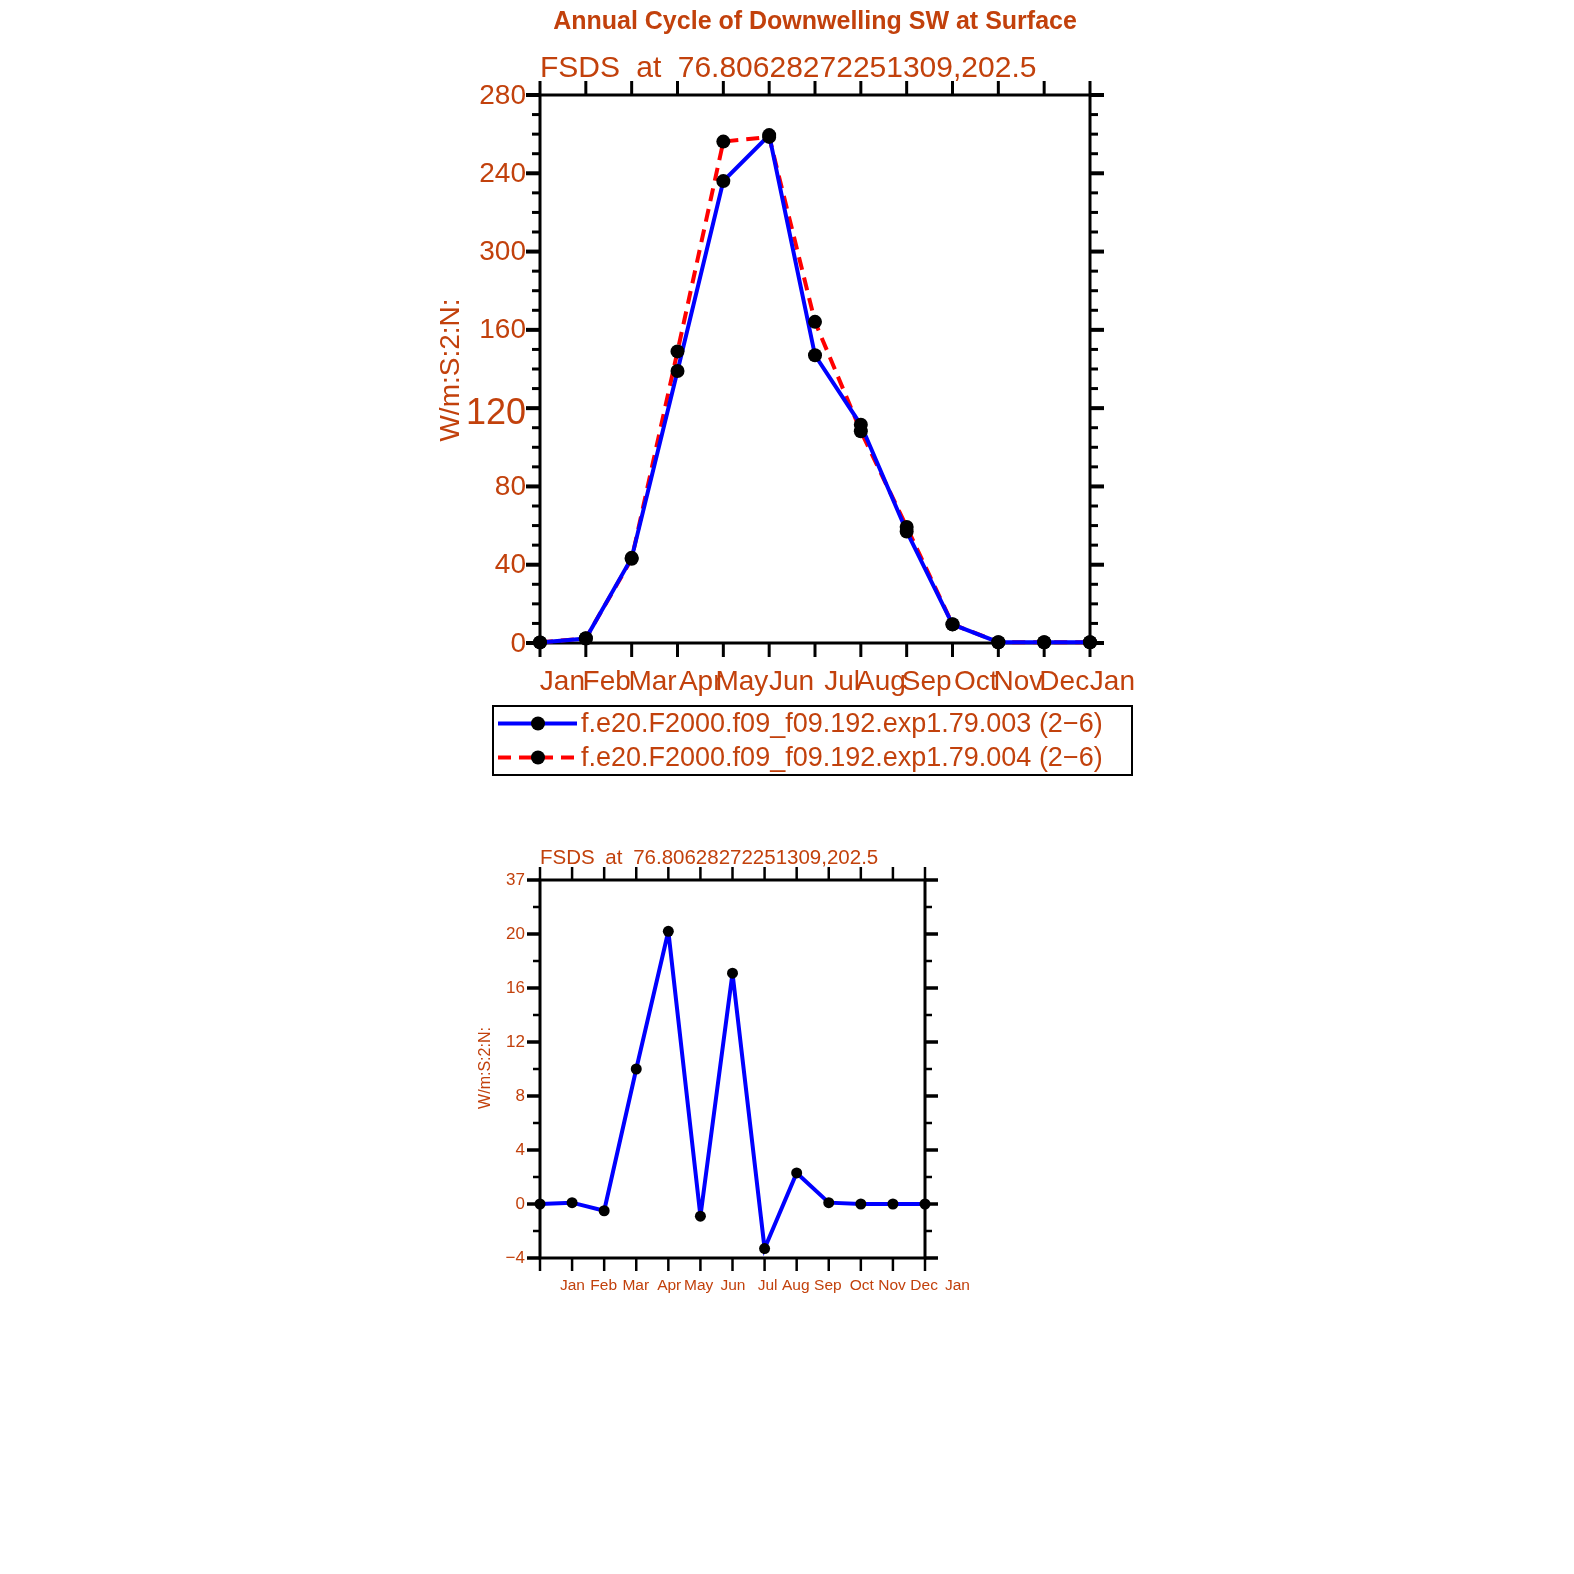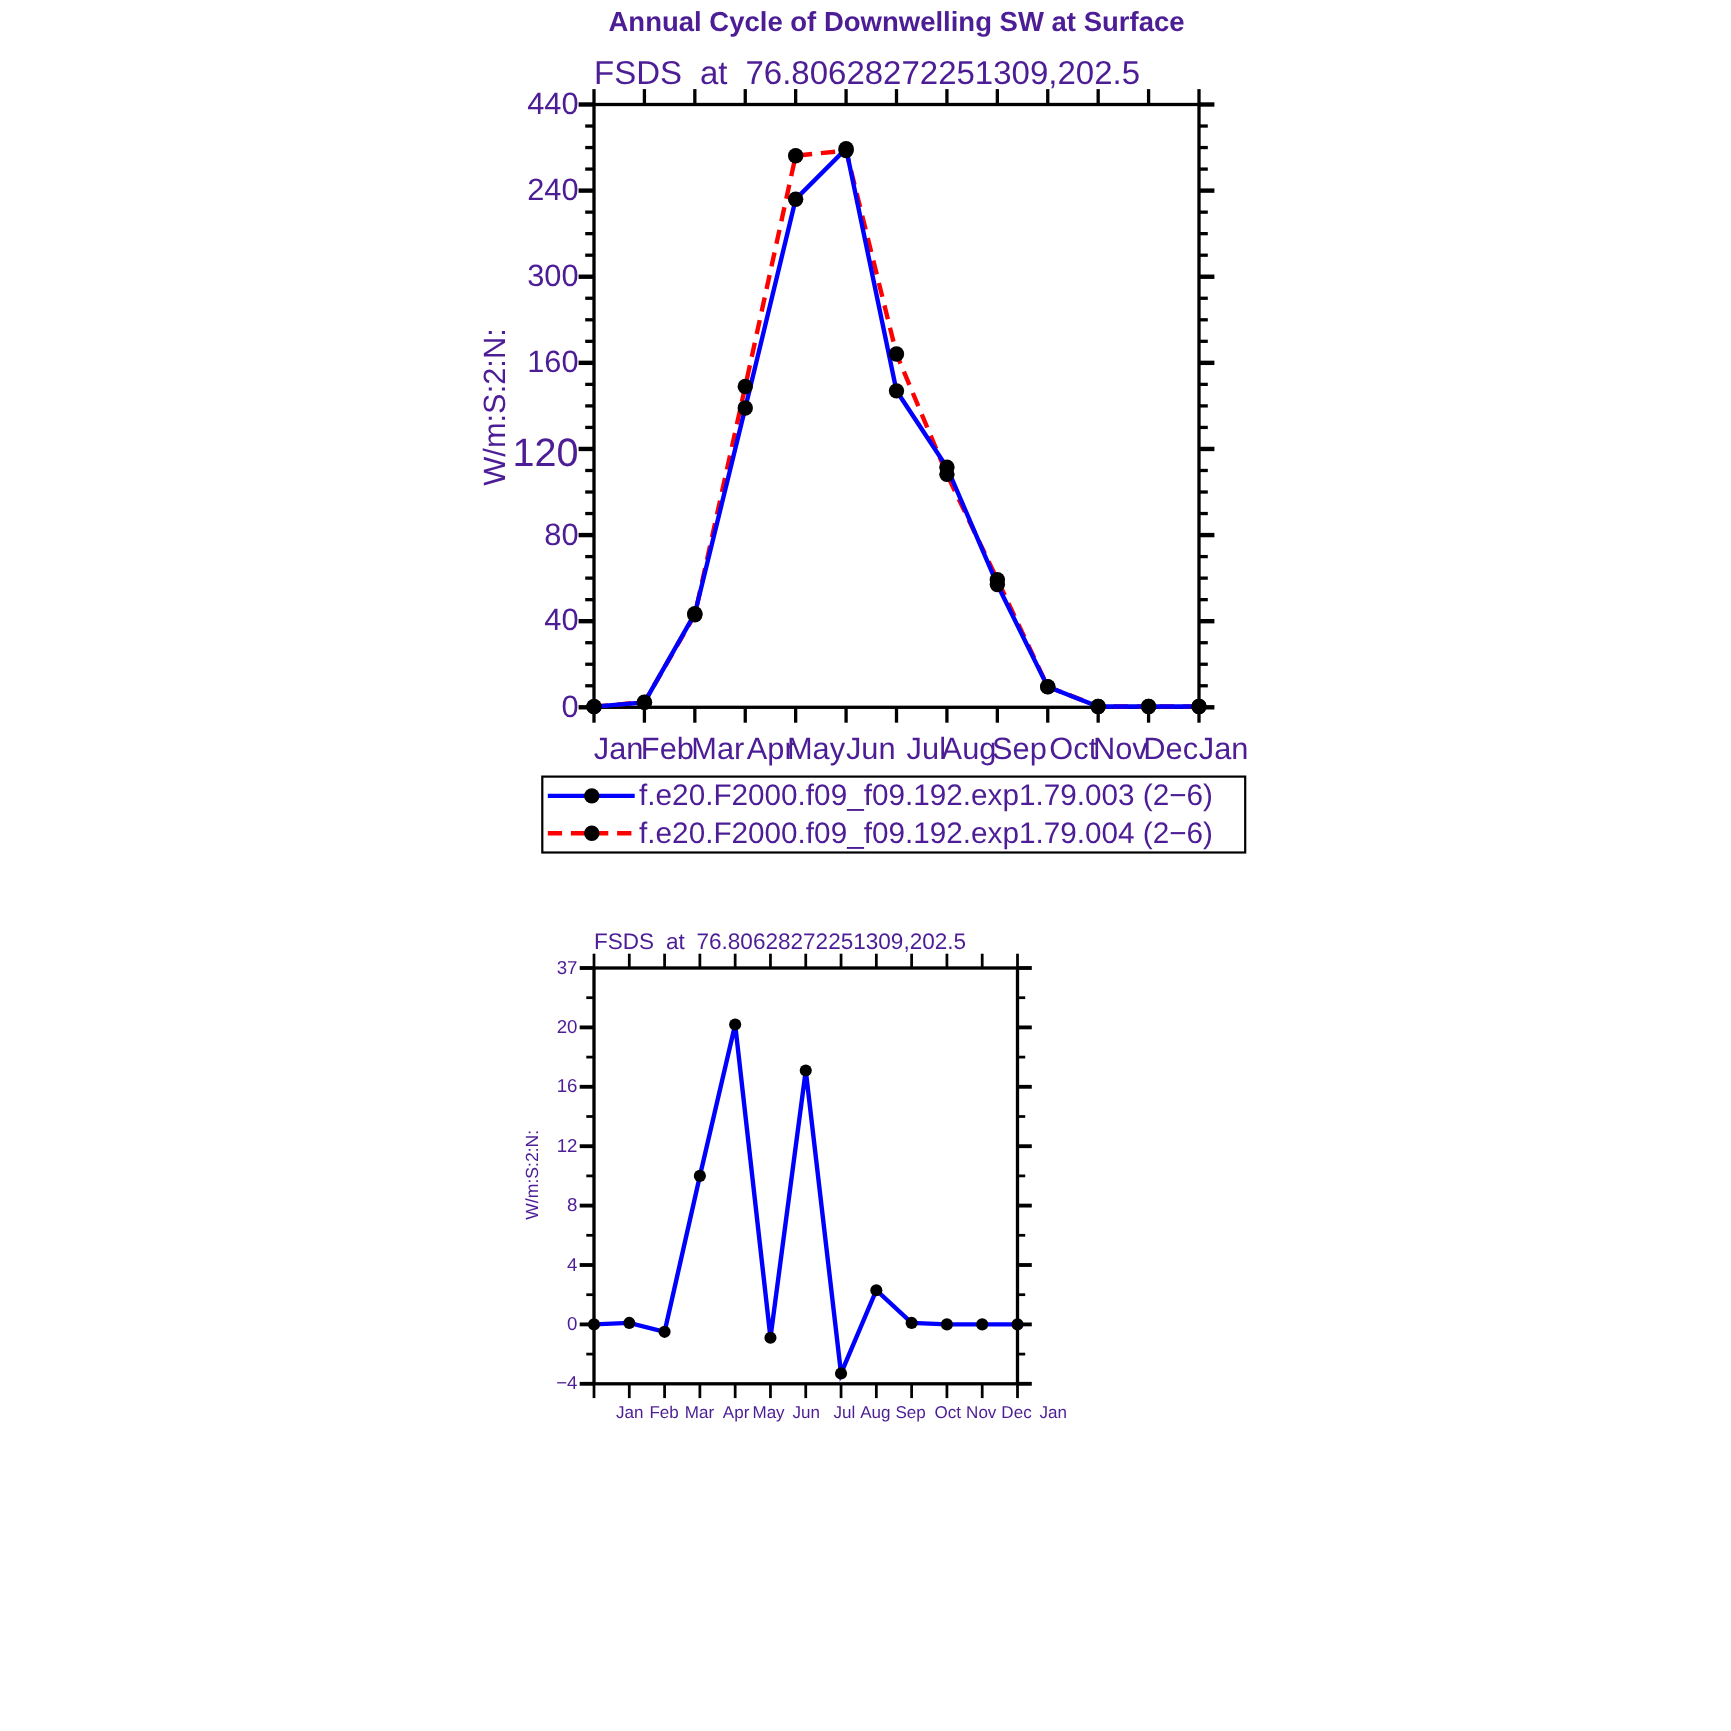--- a/index.html
+++ b/index.html
@@ -6,21 +6,21 @@
     margin: 0; padding: 0;
     width: 1574px; height: 1574px;
     background: #ffffff;
     overflow: hidden;
   }
   .canvas {
     position: relative;
     width: 1574px; height: 1574px;
     background: #ffffff;
     font-family: "Liberation Sans", sans-serif;
-    color: #4c1d95;
+    color: #c2410c;
   }
   #chart-svg { position: absolute; left: 0; top: 0; }
   .abs { position: absolute; }
   .title1 {
     left: 415px; top: 6px; width: 800px;
     text-align: center;
     font-size: 25px; font-weight: bold;
     white-space: nowrap;
   }
   .subtitle1 {
@@ -276,21 +276,21 @@
       <div class="tick-label xtick" style="left: 953.333px; top: 666px; width: 90px; font-size: 28px;">Nov</div>
       <div class="tick-label xtick" style="left: 999.167px; top: 666px; width: 90px; font-size: 28px;">Dec</div>
       <div class="tick-label xtick" style="left: 1045px; top: 666px; width: 90px; font-size: 28px;">Jan</div>
       <div class="tick-label ytick" style="left: 396px; top: 627.6px; width: 130px; font-size: 28px;">0</div>
       <div class="tick-label ytick" style="left: 396px; top: 549.314px; width: 130px; font-size: 28px;">40</div>
       <div class="tick-label ytick" style="left: 396px; top: 471.029px; width: 130px; font-size: 28px;">80</div>
       <div class="tick-label ytick" style="left: 396px; top: 392.743px; width: 130px; font-size: 36px;">120</div>
       <div class="tick-label ytick" style="left: 396px; top: 314.457px; width: 130px; font-size: 28px;">160</div>
       <div class="tick-label ytick" style="left: 396px; top: 236.171px; width: 130px; font-size: 28px;">300</div>
       <div class="tick-label ytick" style="left: 396px; top: 157.886px; width: 130px; font-size: 28px;">240</div>
-      <div class="tick-label ytick" style="left: 396px; top: 79.6px; width: 130px; font-size: 28px;">440</div>
+      <div class="tick-label ytick" style="left: 396px; top: 79.6px; width: 130px; font-size: 28px;">280</div>
     </div>
 
   <div class="legend">
     <div class="legend-row">
       <svg class="legend-sample" width="85" height="33">
         <line id="leg-line-0" x1="4" y1="16.5" x2="83" y2="16.5" stroke-width="4" style="stroke: rgb(0, 0, 255);"></line>
         <circle id="leg-dot-0" cx="44" cy="16.5" r="7" style="fill: rgb(0, 0, 0);"></circle>
       </svg>
       <span class="legend-text">f.e20.F2000.f09_f09.192.exp1.79.003 (2−6)</span>
     </div>

